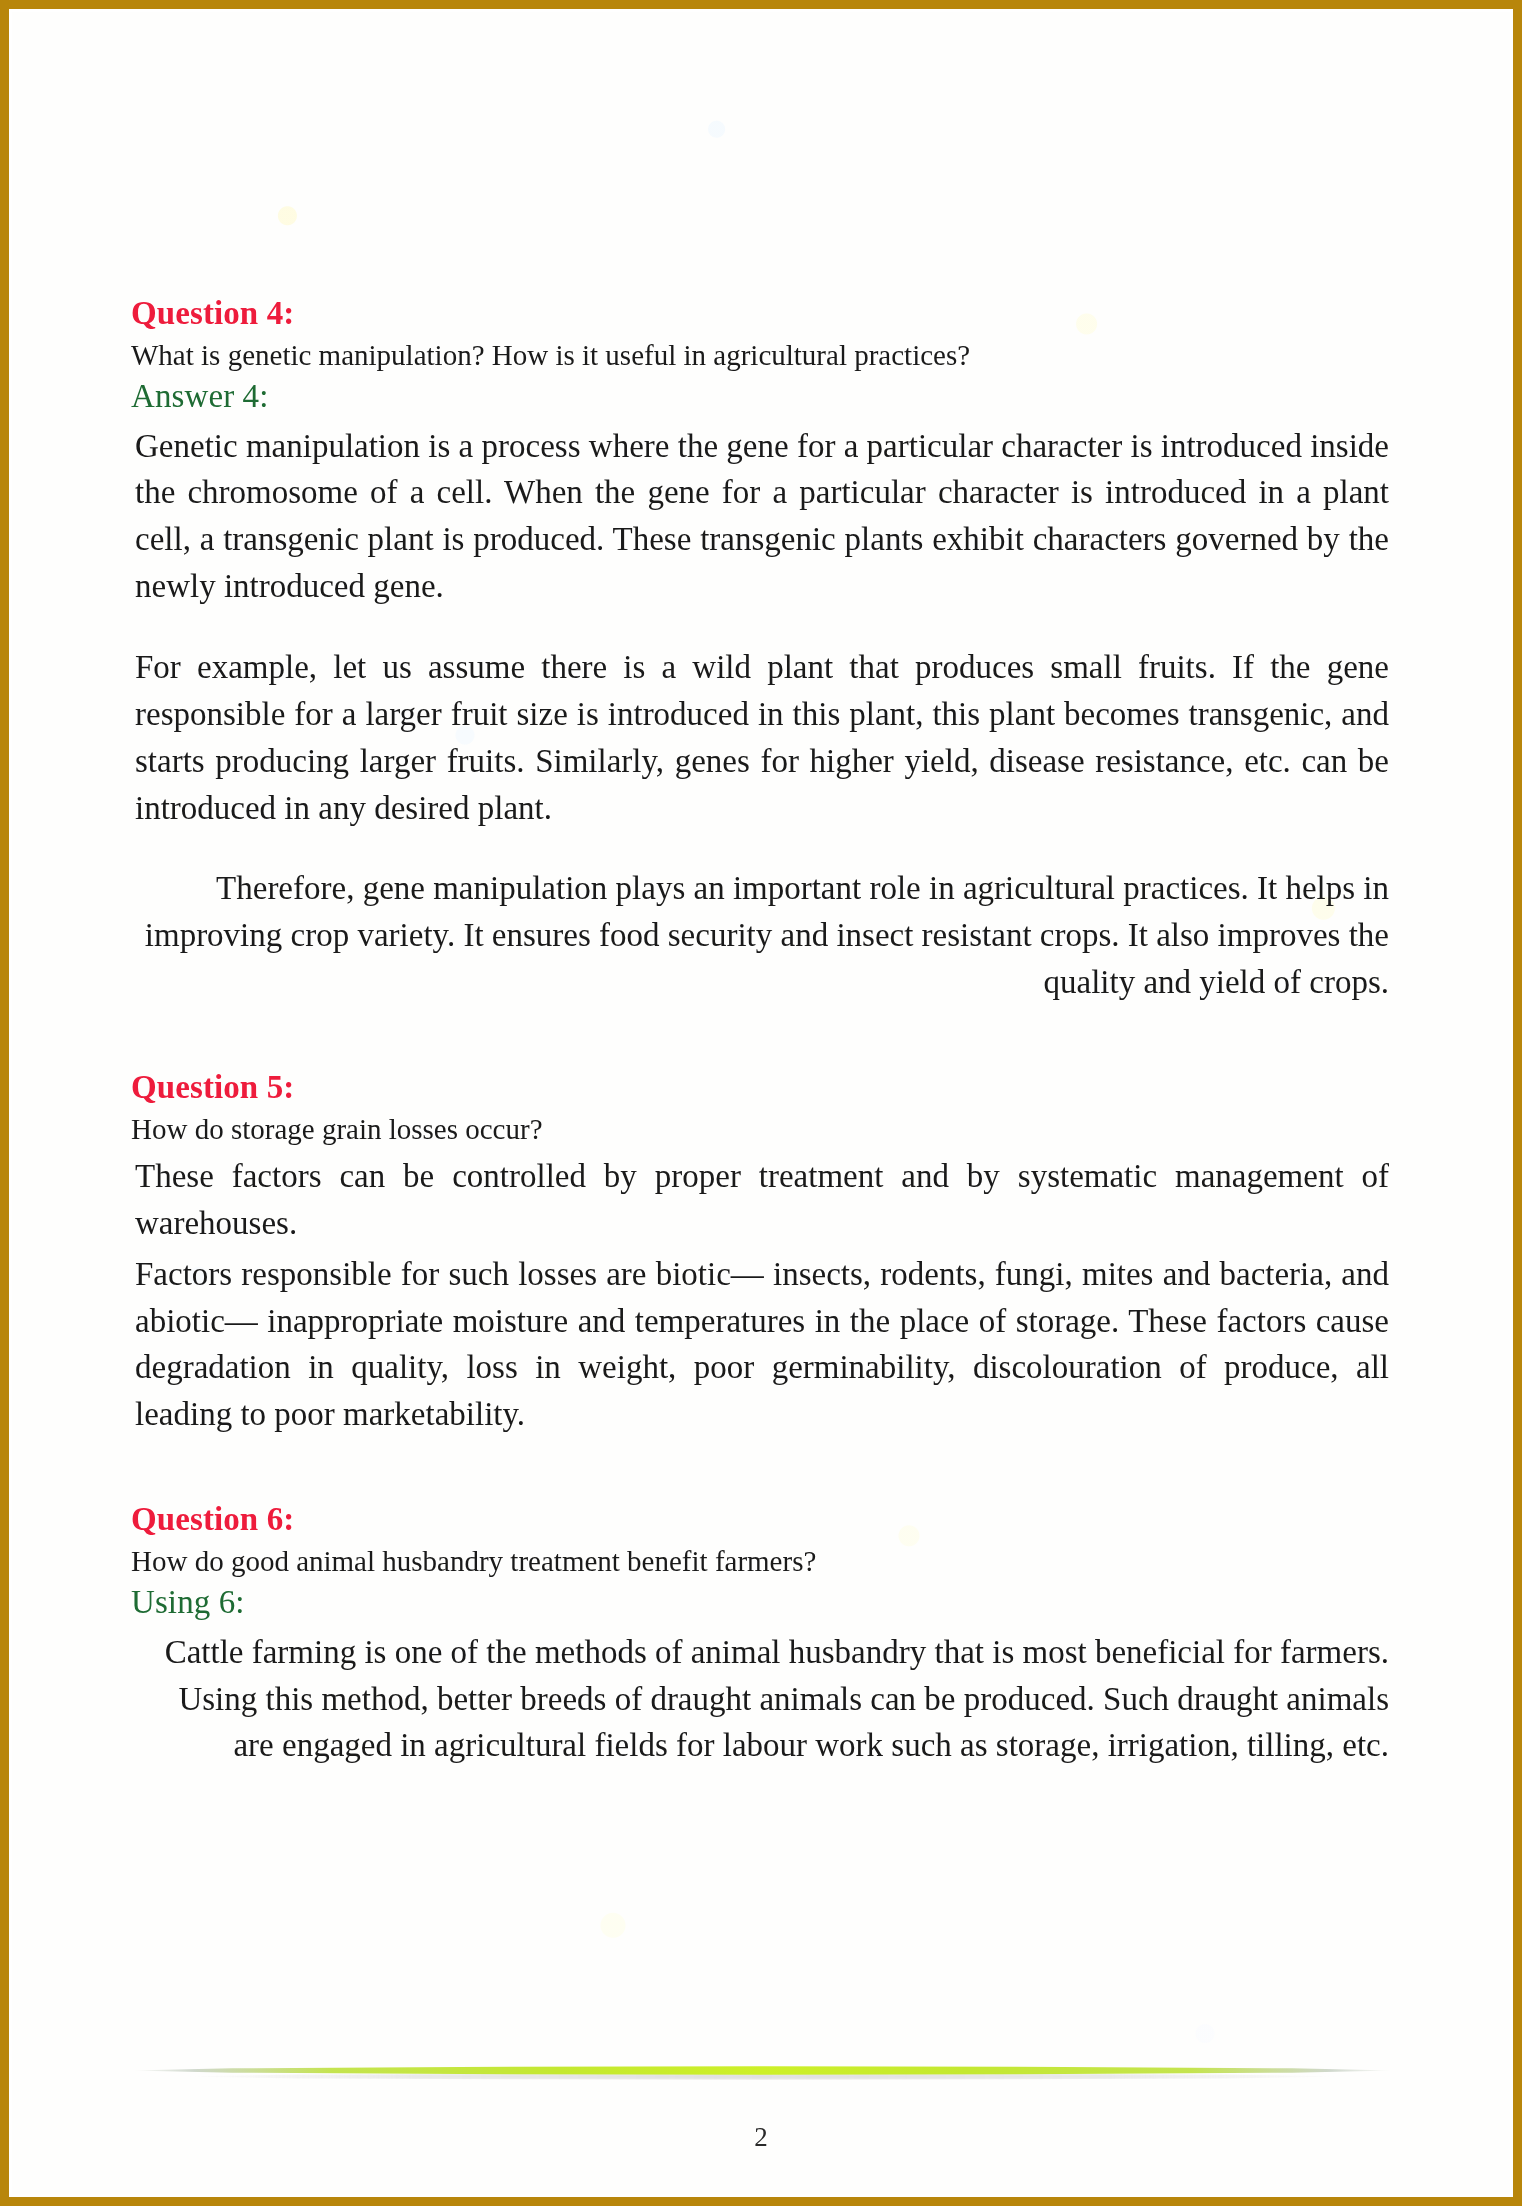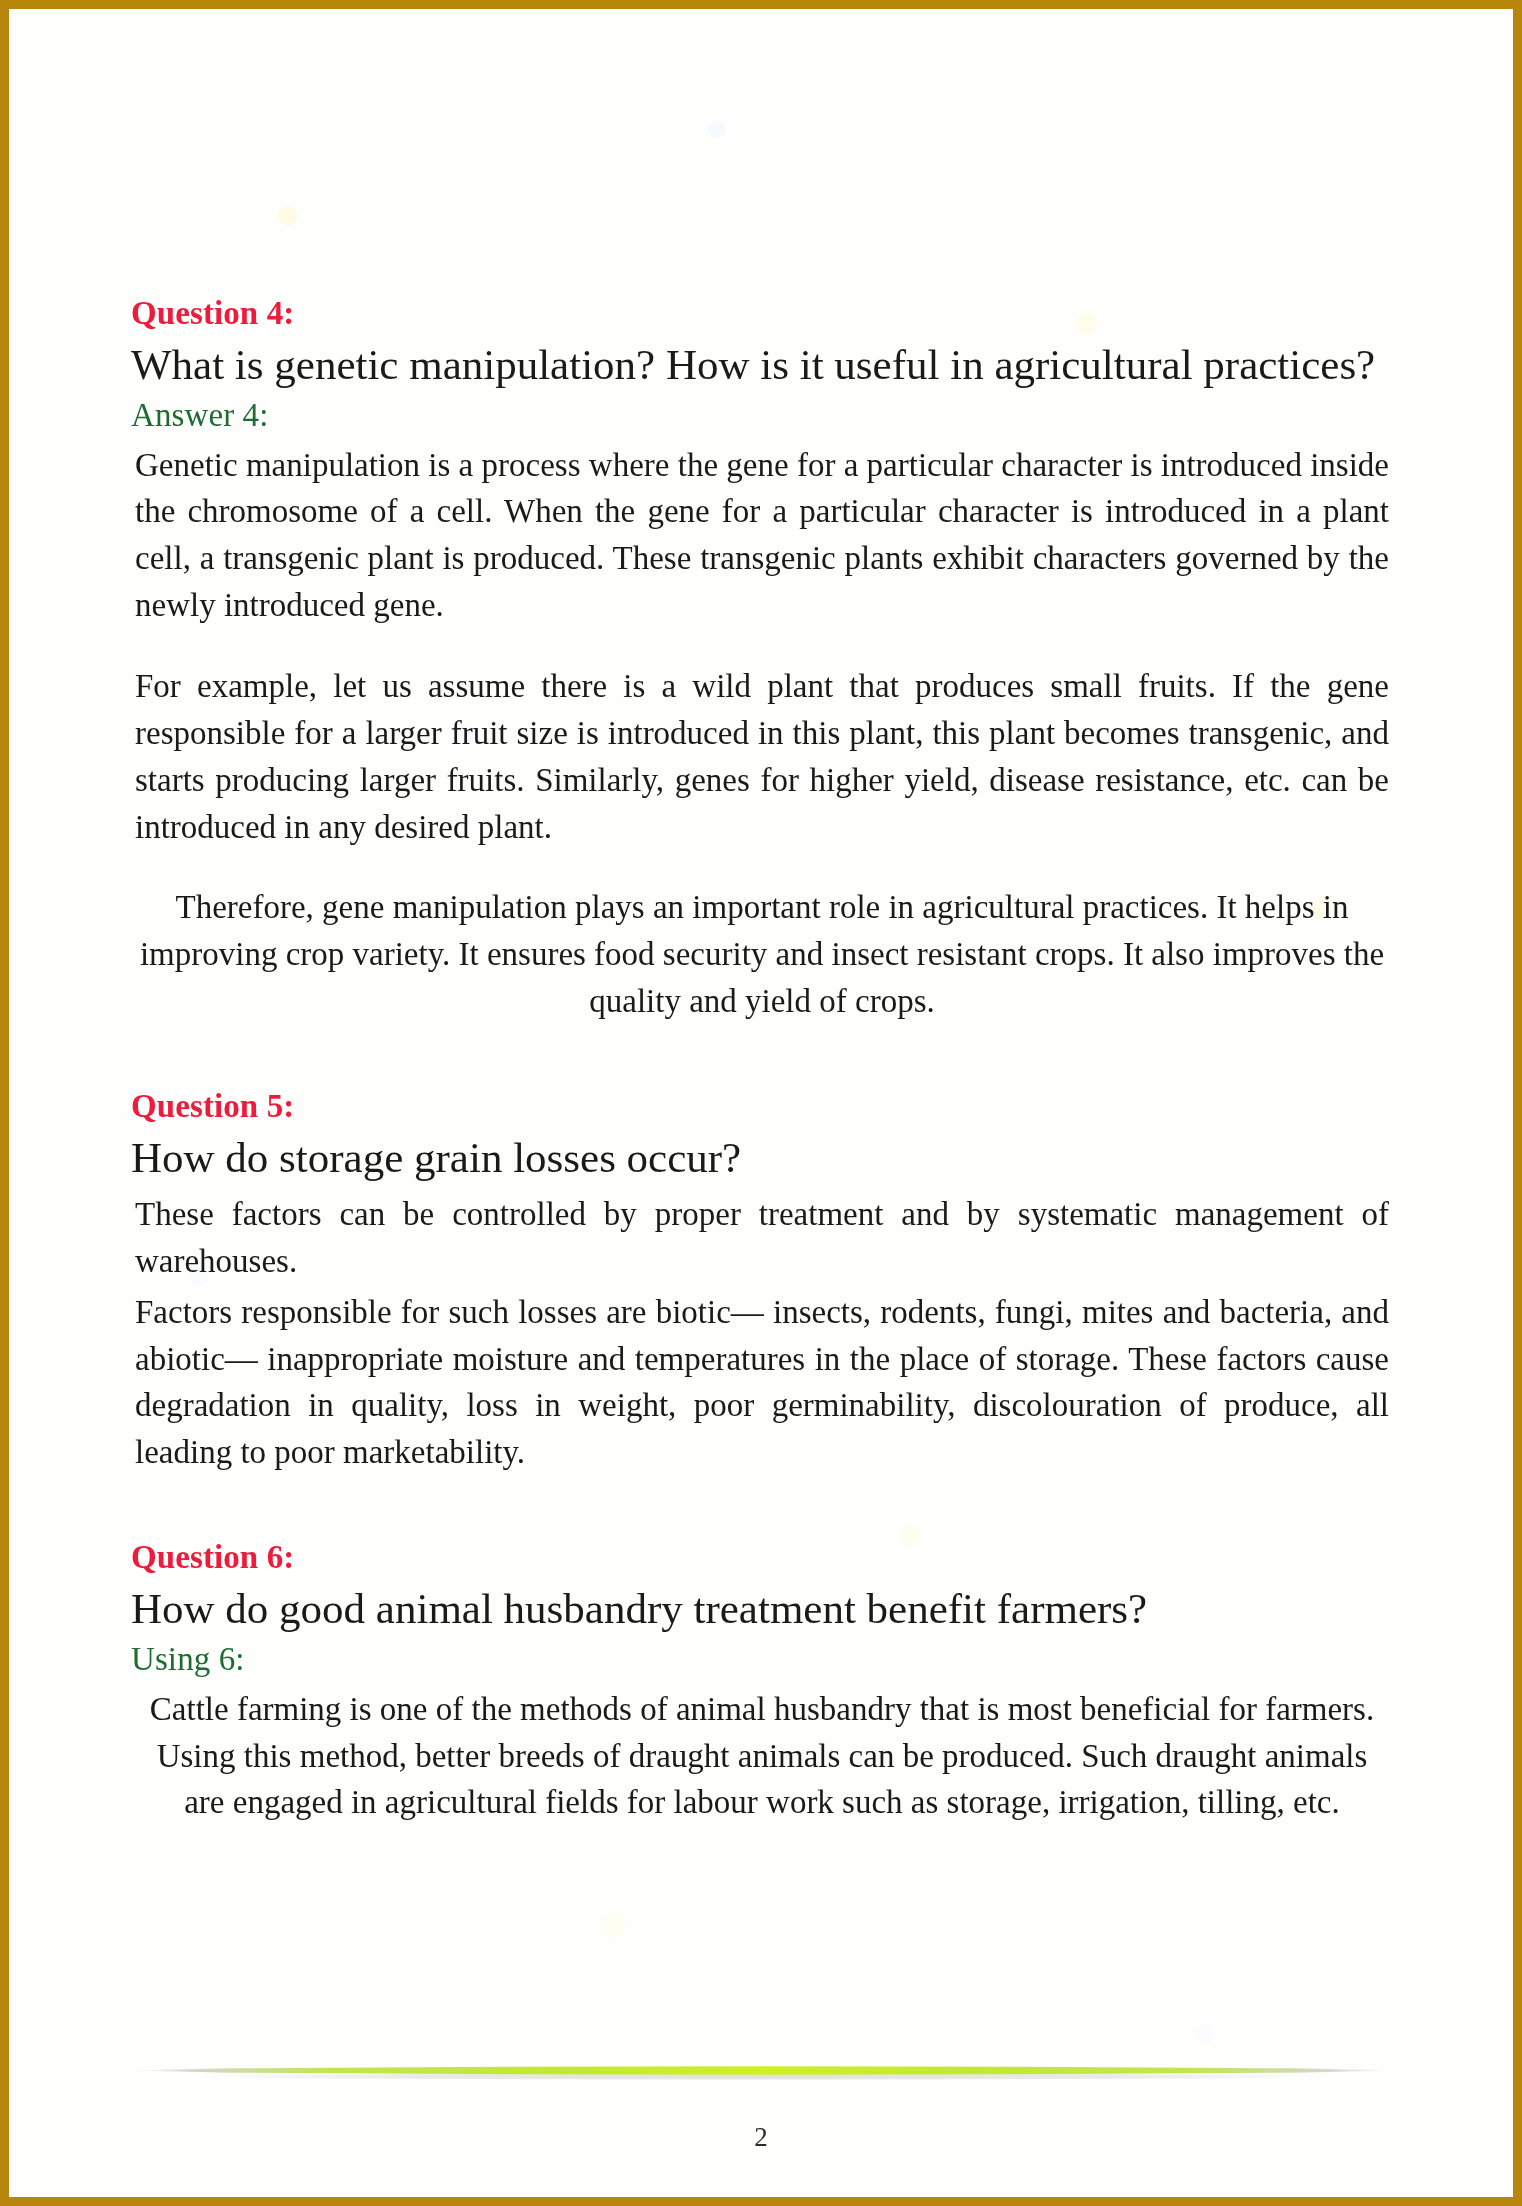--- a/index.html
+++ b/index.html
@@ -67,33 +67,33 @@
     letter-spacing: 0.1px;
   }
   .a-heading {
     font-size: 33px;
     font-weight: normal;
     color: #1e6b33;
     line-height: 1.32;
     letter-spacing: 0.1px;
   }
   .q-text {
-    font-size: 43px;
+    font-size: 29px;
     color: #1a1a1a;
     line-height: 1.36;
   }
   .para {
     font-size: 33px;
     color: #1a1a1a;
     line-height: 1.42;
     text-align: justify;
     text-justify: inter-word;
     margin: 4px;
   }
-  .para.last-left { text-align: center; }
+  .para.last-left { text-align: right; }
 
   .gap-sm { height: 26px; }
   .gap-lg { height: 56px; }
 
   
   #footer-rule-wrap {
     position: absolute;
     left: 131px;
     top: 2060px;
     width: 1262px;

